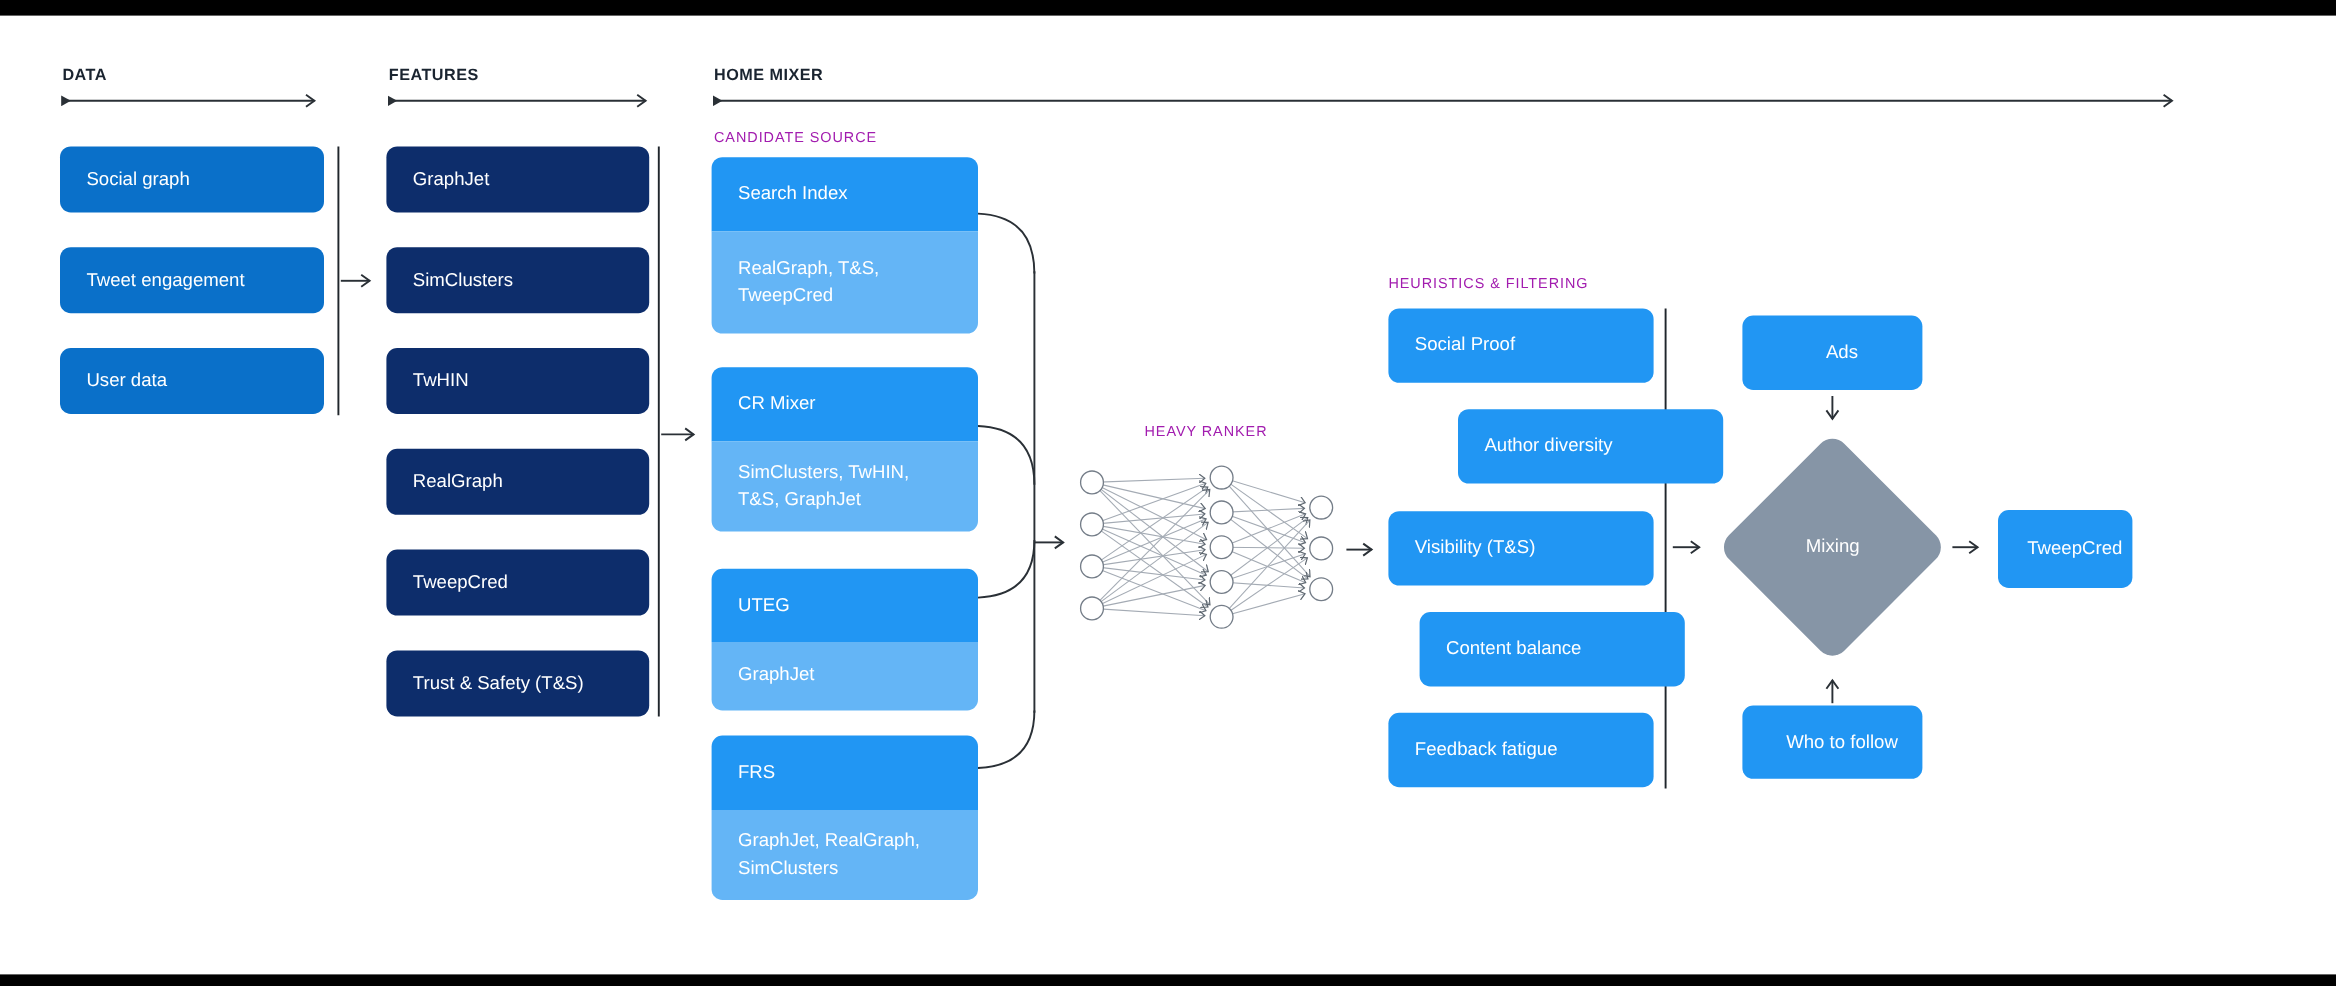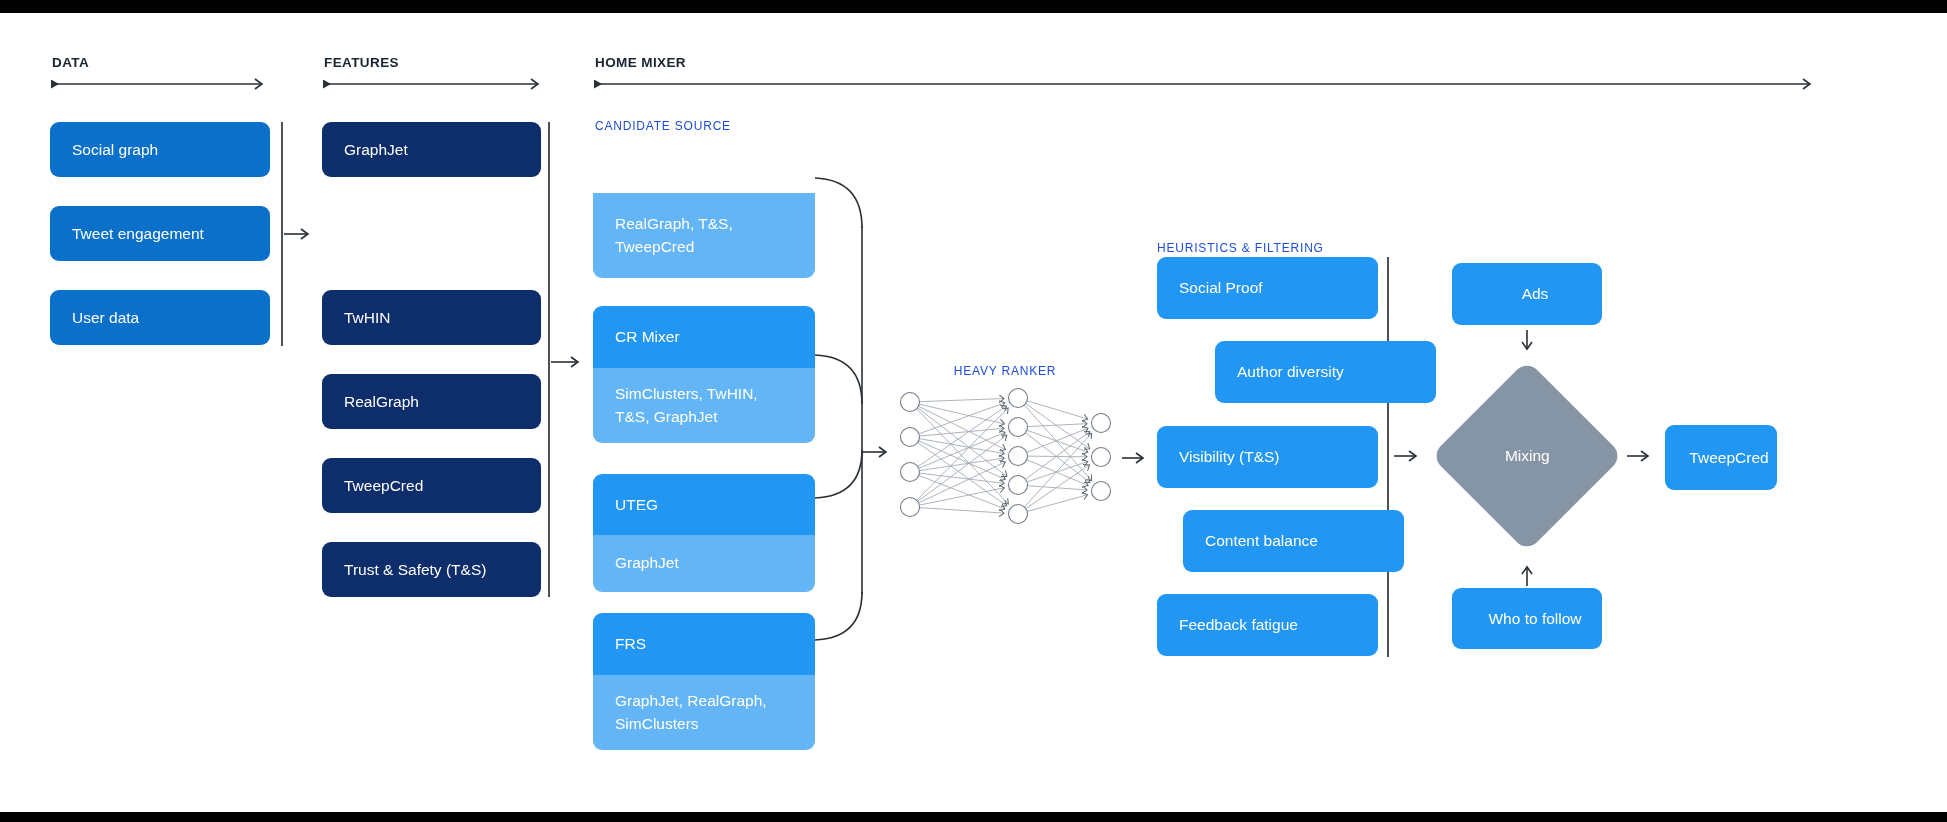--- a/index.html
+++ b/index.html
@@ -3,21 +3,21 @@
 <meta charset="utf-8">
 <style>
   html,body{margin:0;padding:0;background:#ffffff;}
   body{font-family:"Liberation Sans","DejaVu Sans",sans-serif;}
   .stage{position:relative;width:1947px;height:822px;background:#ffffff;overflow:hidden;}
   .bar{position:absolute;left:0;width:100%;background:#000;}
   .bar.top{top:0;height:13px;}
   .bar.bottom{top:812px;height:10px;}
 
   .col-header{position:absolute;font-size:13.5px;font-weight:bold;color:#1A2430;letter-spacing:.4px;}
-  .sub-header{position:absolute;font-size:12px;font-weight:500;color:#1d4ed8;letter-spacing:.8px;margin-top:12px;}
+  .sub-header{position:absolute;font-size:12px;font-weight:500;color:#a21caf;letter-spacing:.8px;}
 
   .node{position:absolute;border-radius:9px;display:flex;align-items:center;
         color:#fff;font-size:15.5px;padding-left:22px;box-sizing:border-box;}
   .blue-mid{background:#0A70C9;}
   .navy{background:#0D2D6B;}
   .blue-bright{background:#2196F3;}
   .blue-light{background:#64B5F6;}
 
   .cand-top{border-radius:9px 9px 0 0;}
   .cand-sub{border-radius:0 0 9px 9px;align-items:flex-start;flex-direction:column;
@@ -146,33 +146,39 @@
   <div class="node blue-mid" style="left:50px;top:206px;width:220px;height:55px;">
       <span>Tweet engagement</span>
     </div>
   <div class="node blue-mid" style="left:50px;top:290px;width:220px;height:55px;">
       <span>User data</span>
     </div>
 
   <div class="node navy" style="left:322px;top:122px;width:219px;height:55px;">
       <span>GraphJet</span>
     </div>
+  <div class="node navy" style="left:322px;top:206px;width:219px;height:55px;">
+      <span>SimClusters</span>
+    </div>
   <div class="node navy" style="left:322px;top:290px;width:219px;height:55px;">
       <span>TwHIN</span>
     </div>
   <div class="node navy" style="left:322px;top:374px;width:219px;height:55px;">
       <span>RealGraph</span>
     </div>
   <div class="node navy" style="left:322px;top:458px;width:219px;height:55px;">
       <span>TweepCred</span>
     </div>
   <div class="node navy" style="left:322px;top:542px;width:219px;height:55px;">
       <span>Trust &amp; Safety (T&amp;S)</span>
     </div>
 
+  <div class="node blue-bright cand-top" style="left:593px;top:131px;width:222px;height:62px;">
+      <span>Search Index</span>
+    </div>
   <div class="node blue-light cand-sub" style="left:593px;top:193px;width:222px;height:85px;">
       <span>RealGraph, T&amp;S, TweepCred</span>
     </div>
 
   <div class="node blue-bright cand-top" style="left:593px;top:306px;width:222px;height:62px;">
       <span>CR Mixer</span>
     </div>
   <div class="node blue-light cand-sub" style="left:593px;top:368px;width:222px;height:75px;">
       <span>SimClusters, TwHIN, T&amp;S, GraphJet</span>
     </div>

